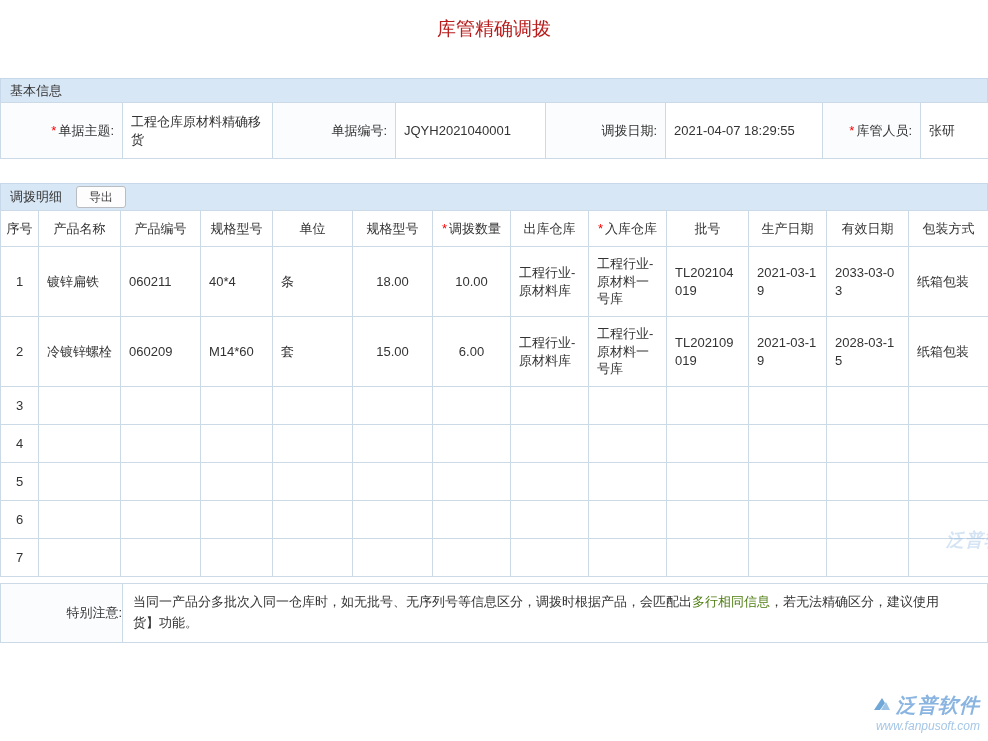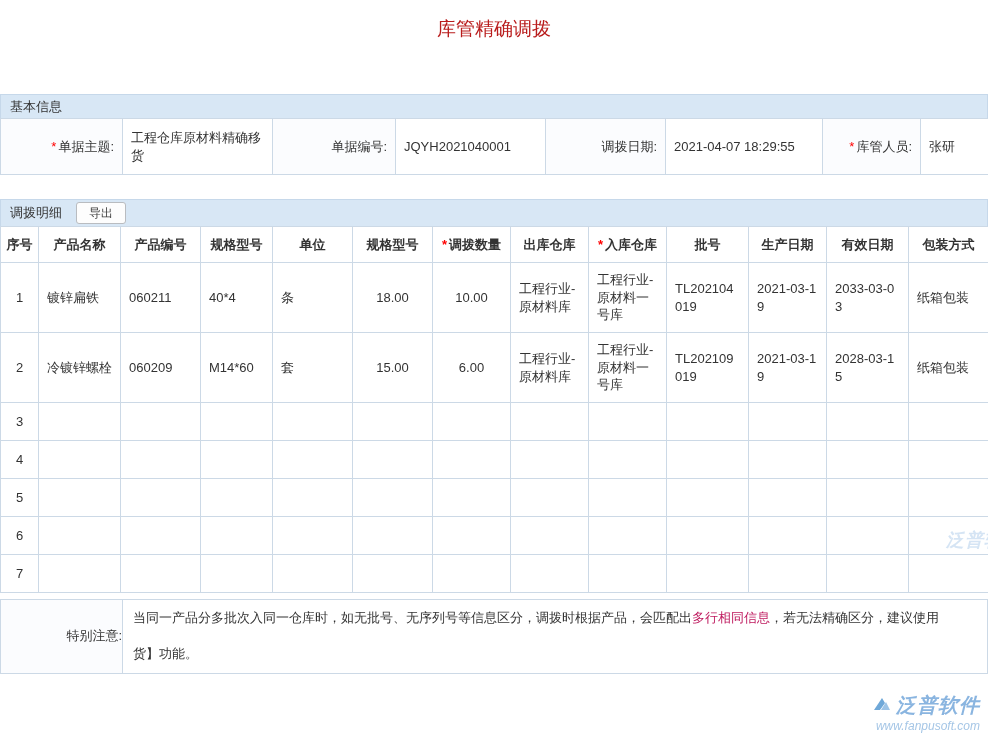--- a/index.html
+++ b/index.html
@@ -3,43 +3,43 @@
 <meta charset="utf-8">
 <style>
   * { box-sizing: border-box; margin: 0; padding: 0; }
   body { font-family: "Liberation Sans", "DejaVu Sans", sans-serif; background: #fff; }
   .page { position: relative; width: 988px; height: 741px; background: #fff; color: #333; overflow: hidden; }
   .title { text-align: center; font-size: 19px; font-weight: 500; padding-top: 16px; color: #b91c1c; height: 42px; }
 
   .section-bar { background: #d8e7f5; border: 1px solid #c6d8ea; border-bottom: none;
                  height: 24px; display: flex; align-items: center; padding: 0 9px;
                  font-size: 13px; color: #333; }
-  .bar-basic { margin-top: 52px; }
+  .bar-basic { margin-top: 36px; }
   .bar-detail { margin-top: 24px; height: 27px; }
   .btn { margin-left: 14px; background: #fdfdfd; border: 1px solid #b9bcc0; border-radius: 3px;
          padding: 2px 12px; font-size: 12px; color: #404040; cursor: pointer; line-height: 16px; }
 
   table { width: 988px; border-collapse: collapse; table-layout: fixed; }
   td, th { border: 1px solid #ccd9e6; font-size: 13px; vertical-align: middle; word-break: break-all; }
   .lbl { text-align: right; padding: 6px 8px; background: #fbfcfe; color: #333; }
   .val { text-align: left; padding: 6px 8px; background: #fff; }
   .star { color: #ff0000; margin-right: 2px; }
   .r1 { height: 56px; } .r2 { height: 36px; } .r3 { height: 60px; }
 
-  .detail-table th { height: 36px; font-weight: 700; text-align: center; background: #fff; padding: 4px 3px; }
+  .detail-table th { height: 36px; font-weight: 400; text-align: center; background: #fff; padding: 4px 3px; }
   .detail-table td { padding: 4px 8px; text-align: left; line-height: 1.35; }
   .detail-table td.c { text-align: center; padding: 4px 2px; }
   .r-data { height: 70px; } .r-empty { height: 38px; }
 
   .note { display: flex; border: 1px solid #ccd9e6; margin-top: 6px; min-height: 50px; }
   .note-label { width: 122px; flex: 0 0 122px; background: #fbfcfe; border-right: 1px solid #ccd9e6;
                 display: flex; align-items: center; justify-content: flex-end; font-size: 13px; }
   .note-content { flex: 1; padding: 8px 10px; font-size: 13px; line-height: 1.6; }
-  .red { color: #be185d; }
-  .line2 { display: block; margin-top: 15px; }
+  .red { color: #4d7c0f; }
+  .line2 { display: block; }
 
   .wm { position: absolute; right: 8px; bottom: 8px; text-align: right; font-style: italic; }
   .wm-row { display: flex; align-items: center; justify-content: flex-end; gap: 4px; }
   .wm-brand { font-size: 20px; font-weight: bold; letter-spacing: 1px; color: #8ab5e0; }
   .wm-url { font-size: 12px; color: #a5c6e6; }
   .wm-mid { position: absolute; top: 528px; right: -34px; opacity: 0.35; font-style: italic; }
   .wm-mid .wm-brand { font-size: 18px; }
 </style>
 </head>
 <body>

